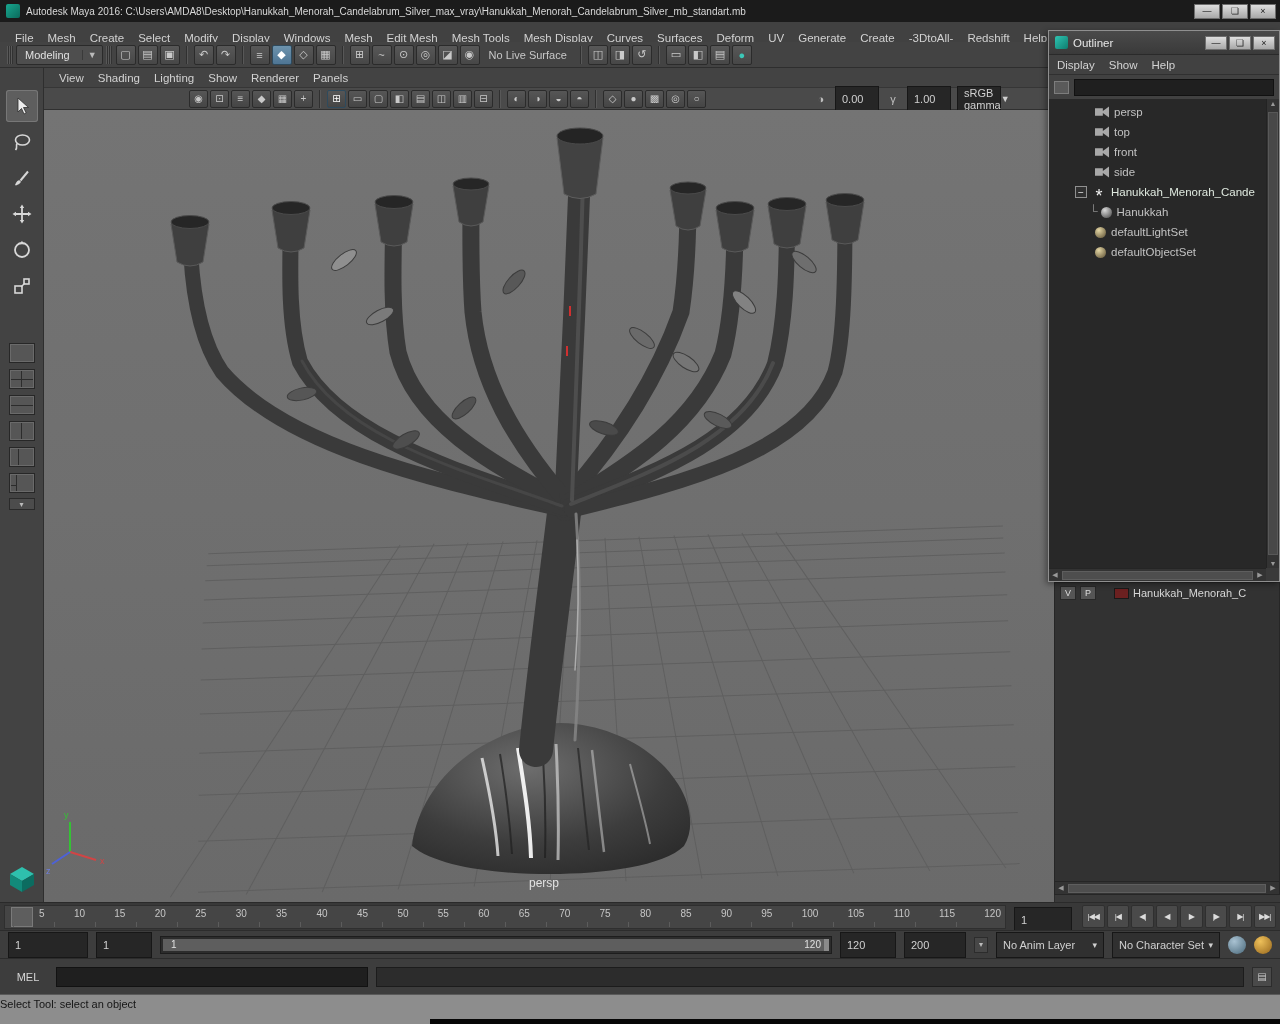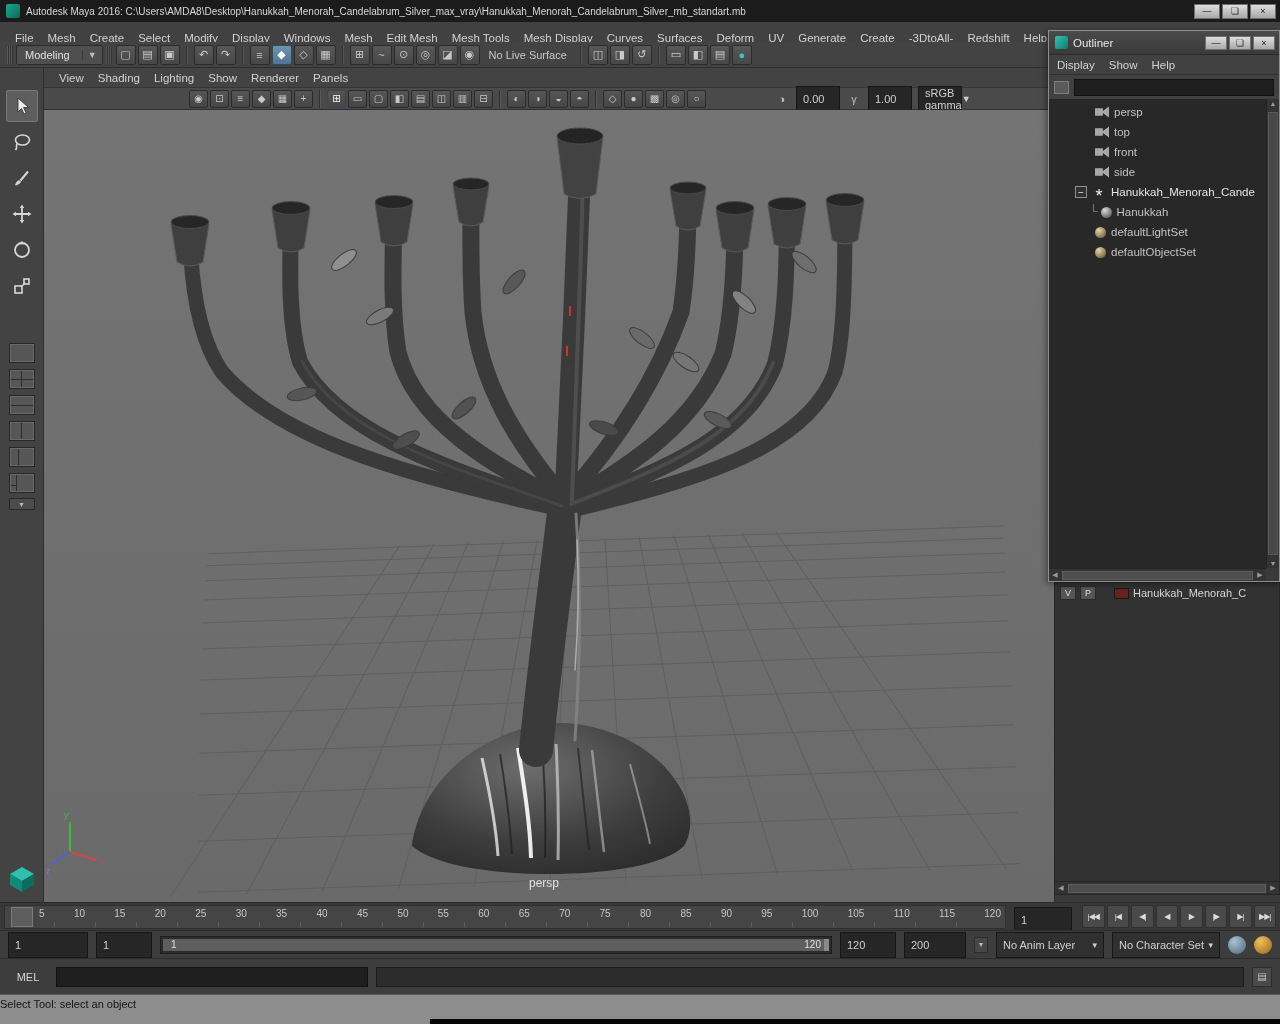--- a/index.html
+++ b/index.html
@@ -342,21 +342,21 @@
       <span class="ib">●</span>
       <span class="ib">▩</span>
       <span class="ib">◎</span>
       <span class="ib">○</span>
     </span>
   <span style="flex:1"></span>
   <span class="vticon">◑</span>
   <span class="nfield">0.00</span>
   <span class="vticon">γ</span>
   <span class="nfield">1.00</span>
-  <span class="nfield vtdrop" style="margin-right:88px">
+  <span class="nfield vtdrop" style="margin-right:49px">
     <span>sRGB gamma</span>
     <span style="font-size:9px">▼</span>
   </span>
 </div>
 
 <div class="abs viewport">
 <svg width="1010" height="792" viewBox="0 0 1010 792">
   <defs>
     <linearGradient id="vbg" x1="0" y1="0" x2="0" y2="1">
       <stop offset="0" stop-color="#747474"></stop>

